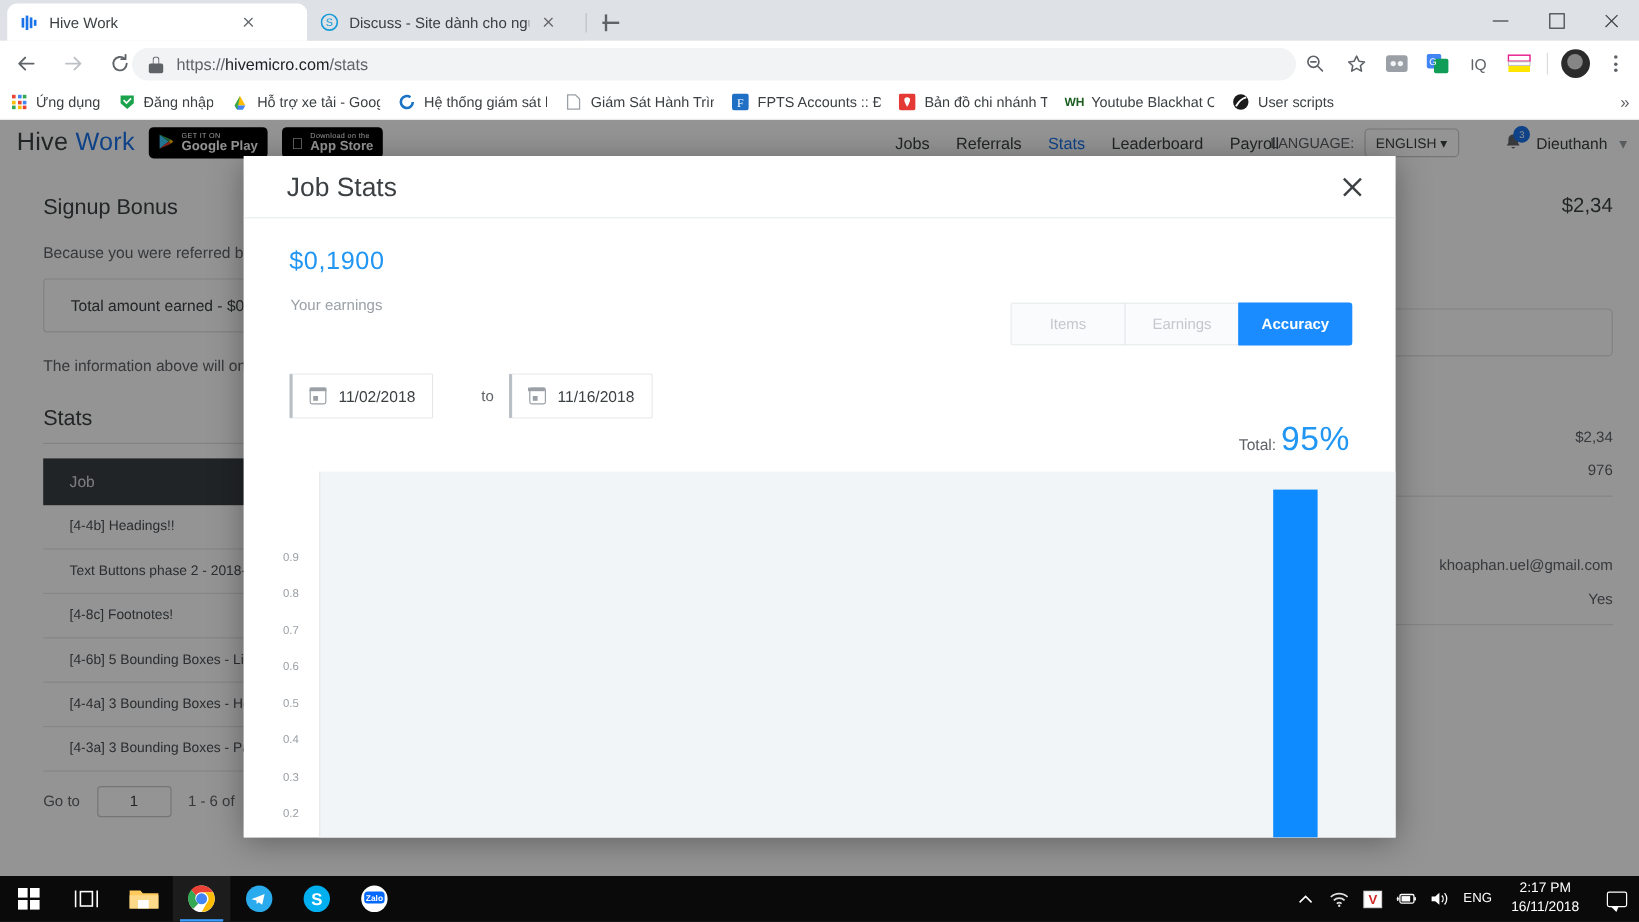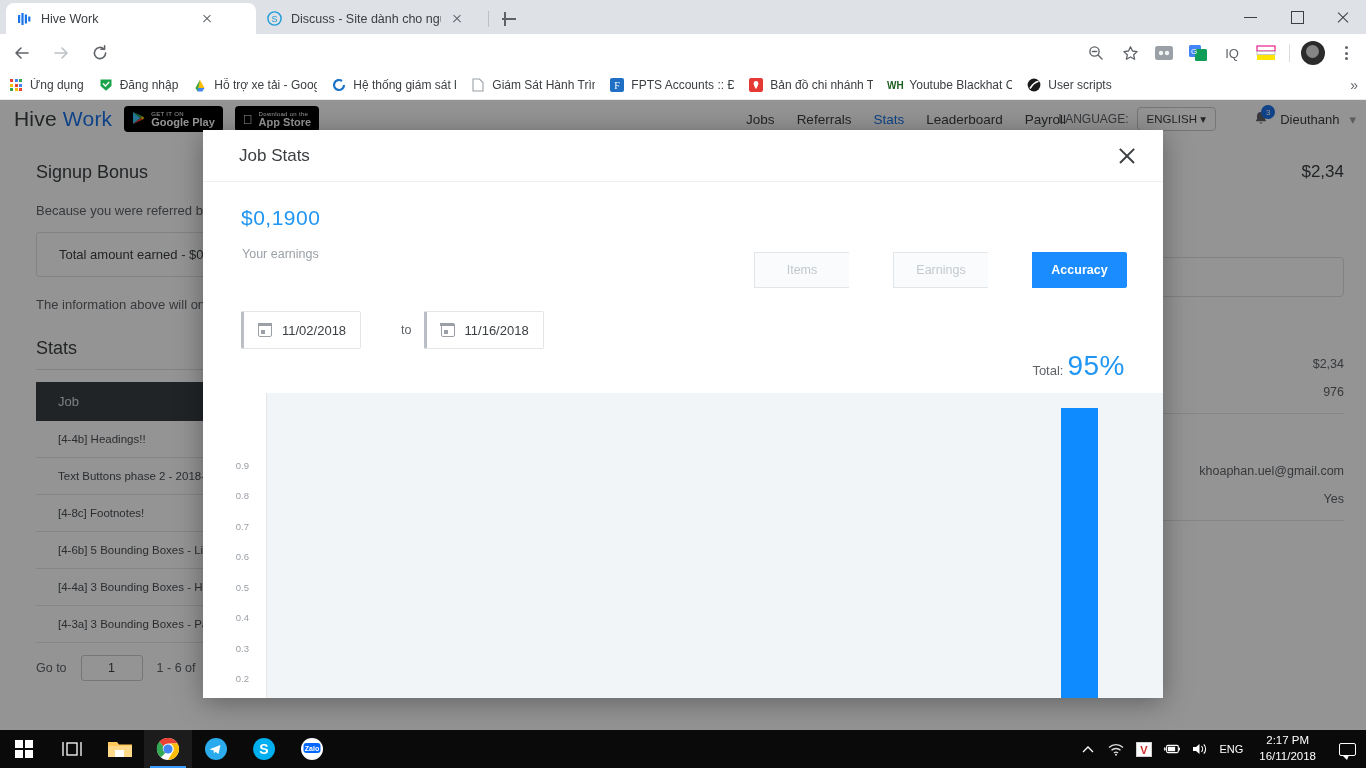--- a/index.html
+++ b/index.html
@@ -119,32 +119,32 @@
   
   #overlay { position:absolute; left:0; top:100px; width:1366px; height:630px; background:rgba(0,0,0,.42); }
 
   
   #modal {
     position:absolute; left:203px; top:130px; width:960px; height:568px;
     background:#fff; box-shadow:0 4px 26px rgba(0,0,0,.35);
     overflow:hidden;
   }
   .modal-head { height:52px; display:flex; align-items:center; padding:0 36px; border-bottom:1px solid #eceff1; position:relative; }
-  .modal-title { font-size:17px; color:#3c4043; font-weight:400; }
+  .modal-title { font-size:22px; color:#3c4043; font-weight:400; }
   .modal-close { position:absolute; right:22px; top:12px; width:28px; height:28px; }
   .modal-close:before, .modal-close:after { content:''; position:absolute; left:4px; top:13px; width:20px; height:1.8px; background:#3c4043; }
   .modal-close:before { transform:rotate(45deg); }
   .modal-close:after  { transform:rotate(-45deg); }
 
   .modal-body { position:relative; height:516px; }
   .earn-amt { position:absolute; left:38px; top:24px; font-size:21px; color:#2196f3; font-weight:400; letter-spacing:.5px; }
   .earn-sub { position:absolute; left:39px; top:65px; font-size:12.5px; color:#9aa0a6; }
 
   .seg { position:absolute; right:36px; top:70px; display:flex; height:36px; border-radius:3px; overflow:hidden; }
-  .seg .sg { display:flex; align-items:center; justify-content:center; width:95px; font-size:12.5px; border:1px solid #e3e6e9; border-right:none;margin-left:44px; }
+  .seg .sg { display:flex; align-items:center; justify-content:center; width:95px; font-size:12.5px; border:1px solid #e3e6e9; border-right:none; }
   .seg .sg:last-child { border-right:1px solid #e3e6e9; }
   .seg .sg.off { background:#fafbfc; color:#c3c8cd; }
   .seg .sg.on  { background:#1a8cff; color:#fff; font-weight:bold; border-color:#1a8cff; }
 
   .daterow { position:absolute; left:38px; top:129px; display:flex; align-items:center; gap:12px; }
   .dbox { display:flex; align-items:center; gap:10px; border:1px solid #e3e6e9; border-left:3px solid #b9bfc5; border-radius:2px; height:38px; padding:0 14px; background:#fff; font-size:13px; color:#3c4043; }
   .cal-ico { width:14px; height:14px; border:1.5px solid #9aa0a6; border-radius:2px; position:relative; flex:none; }
   .cal-ico:before { content:''; position:absolute; left:-1.5px; top:-1.5px; width:14px; height:3.5px; background:#9aa0a6; }
   .cal-ico:after { content:''; position:absolute; left:2px; top:6px; width:4px; height:4px; background:#9aa0a6; }
   .to-txt { font-size:12.5px; color:#5f6368;margin-left:28px; }
@@ -221,20 +221,29 @@
           <path d="M3 9h12M10 4l5 5-5 5" fill="none" stroke="#bdc1c6" stroke-width="1.6" stroke-linecap="round" stroke-linejoin="round"></path>
         </svg>
     </div>
     <div class="navbtn">
       <svg width="18" height="18" viewBox="0 0 18 18">
           <path d="M14.6 9a5.6 5.6 0 1 1-1.7-4" fill="none" stroke="#5f6368" stroke-width="1.6" stroke-linecap="round"></path>
           <path d="M13.6 1.7v3.6h-3.6" fill="none" stroke="#5f6368" stroke-width="1.6" stroke-linecap="round" stroke-linejoin="round"></path>
         </svg>
     </div>
 
+    <div class="omnibox">
+      <span class="lock">
+          <span class="shackle"></span>
+          <span class="body"></span>
+        </span>
+      <span class="url-dim">https://</span>
+        <span>hivemicro.com</span>
+        <span class="url-dim">/stats</span>
+    </div>
 
     <div class="tb-icons">
       <div class="tb-ico">
         <svg width="16" height="16" viewBox="0 0 16 16">
             <circle cx="6.5" cy="6.5" r="4.6" fill="none" stroke="#5f6368" stroke-width="1.4"></circle>
             <path d="M4.4 6.5h4.2M10 10l4 4" stroke="#5f6368" stroke-width="1.4" stroke-linecap="round"></path>
           </svg>
       </div>
       <div class="tb-ico">
         <svg width="17" height="17" viewBox="0 0 17 17">

